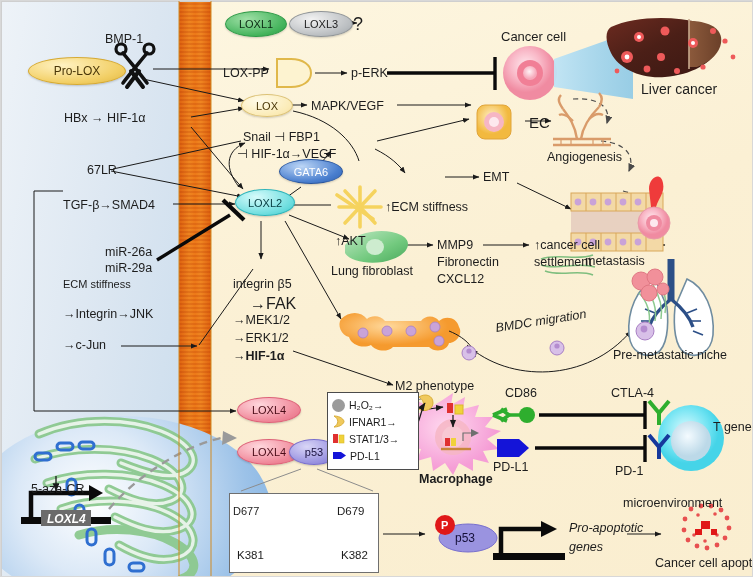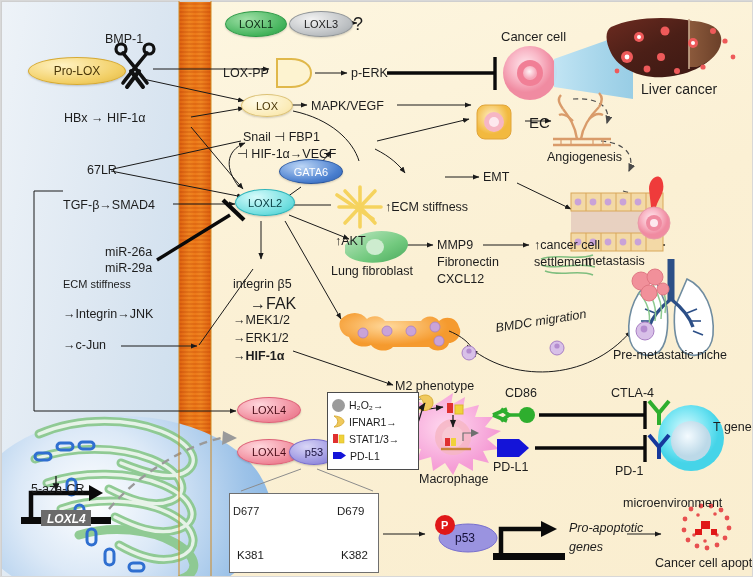--- a/index.html
+++ b/index.html
@@ -606,21 +606,21 @@
 
   <div class="lbl" style="left:394px;top:377px;font-size:12.5px;">M2 phenotype</div>
 
   <div class="lbl" style="left:504px;top:384px;font-size:12.5px;">CD86</div>
   <div class="lbl" style="left:492px;top:458px;font-size:12.5px;">PD-L1</div>
 
   <div class="lbl" style="left:610px;top:384px;font-size:12.5px;">CTLA-4</div>
   <div class="lbl" style="left:614px;top:462px;font-size:12.5px;">PD-1</div>
   <div class="lbl" style="left:712px;top:418px;font-size:12.5px;">T genes</div>
 
-  <div class="lbl" style="left:418px;top:470px;font-size:12.5px;">Macrophage</div>
+  <div class="lbl" style="left:418px;top:470px;font-size:12.5px;font-weight:bold;">Macrophage</div>
 
   <div class="lbl" style="left:622px;top:494px;font-size:12.5px;">microenvironment</div>
 
   <div class="lbl it" style="left:568px;top:519px;font-size:12.5px;">Pro-apoptotic</div>
   <div class="lbl it" style="left:568px;top:538px;font-size:12.5px;">genes</div>
 
   <div class="lbl" style="left:654px;top:554px;font-size:12.5px;">Cancer cell apoptosis</div>
 
   <div class="lbl" style="left:30px;top:480px;font-size:12.5px;">5-aza-CR</div>
   <div class="lbl it" style="left:46px;top:511px;font-size:12px;color:#fff;font-weight:600;">LOXL4</div>

